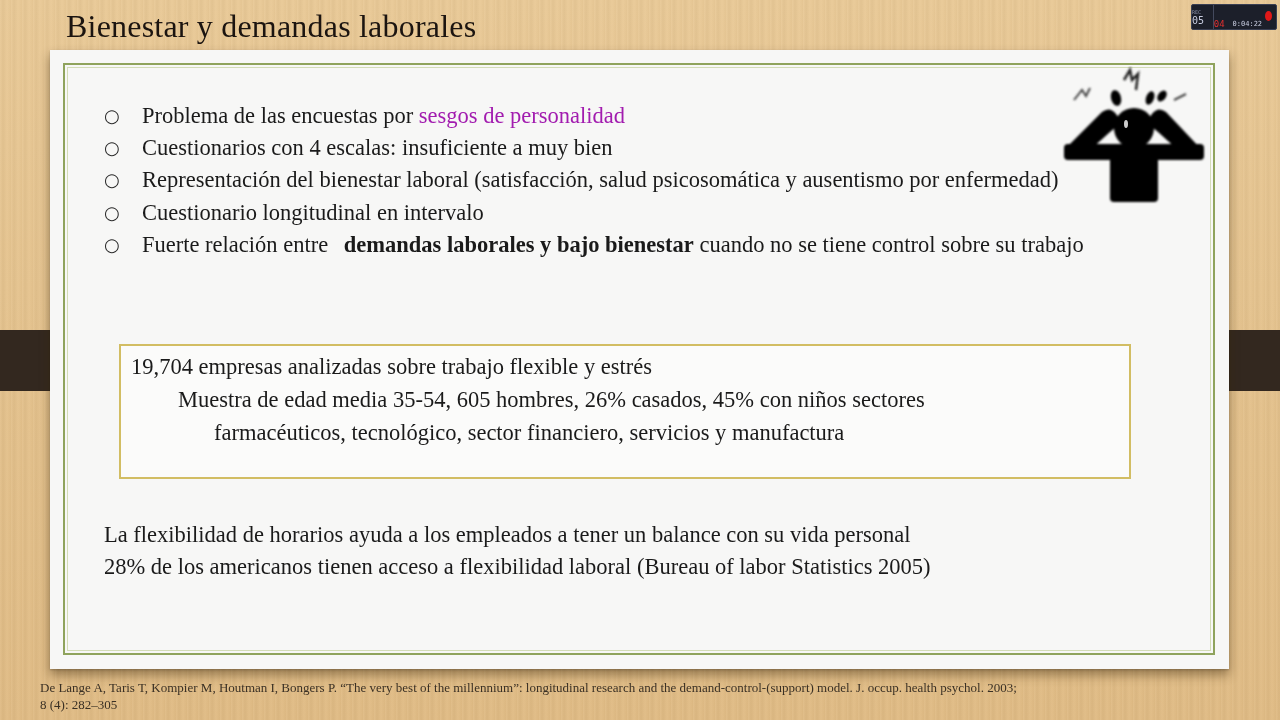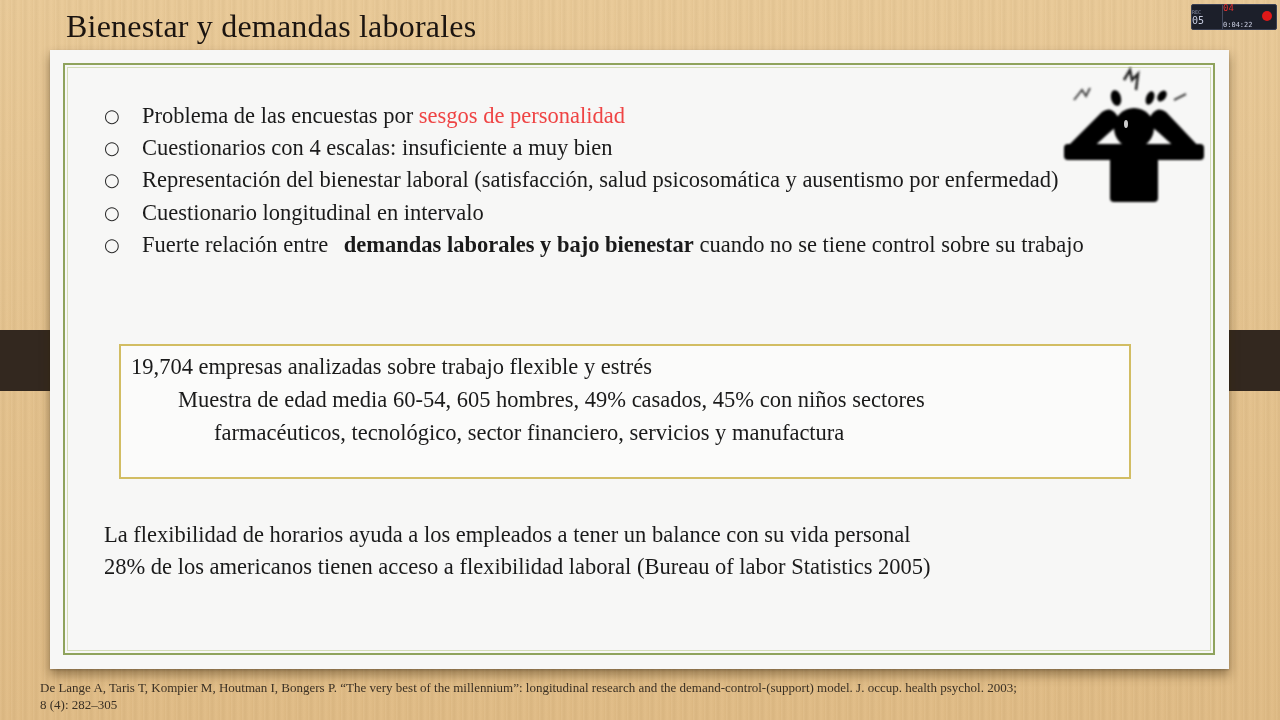--- a/index.html
+++ b/index.html
@@ -19,21 +19,21 @@
     font-size:32px; color:#1b1410; letter-spacing:0.2px;text-align:center;
   }
   .recorder {
     position:absolute; left:1191px; top:4px; width:84px; height:24px;
     background:#1c1f2a; border-radius:2px; border:1px solid #3a3f52;
     display:flex; align-items:stretch; font-family:"DejaVu Sans Mono", monospace;
   }
   .rec-left { width:30px; border-right:1px solid #444a5e; display:flex; flex-direction:column; justify-content:center; }
   .rec-small { font-size:5px; color:#8a90a8; line-height:6px; }
   .rec-num { font-size:10px; color:#c9cde0; line-height:11px; }
-  .rec-mid { flex:1; display:flex; flex-direction:column; justify-content:center; padding-right:3px;gap:8px; }
+  .rec-mid { flex:1; display:flex; flex-direction:row; align-items:flex-end; justify-content:center; padding-right:3px;gap:8px; }
   .rec-red { font-size:9px; color:#e03030; line-height:9px; }
   .rec-time { font-size:7px; color:#c9cde0; line-height:9px; }
   .rec-dot { width:10px; height:10px; border-radius:50%; background:#e01818; margin:6px 4px 0 0; }
 
   .paper {
     position:absolute; left:50px; top:50px; width:1179px; height:619px;
     background:#f7f7f6;
     box-shadow: 0 6px 10px rgba(60,40,10,0.45), 0 1px 2px rgba(0,0,0,0.2);
   }
   .frame {
@@ -51,21 +51,21 @@
   .binder.right { left:1201px; border-radius:4px 0 0 4px; }
 
   .bullets { position:absolute; left:104px; top:100px; width:1020px; }
   .bullet {
     position:relative; padding-left:38px; font-size:22.5px; line-height:32.2px;
   }
   .bullet .mark {
     position:absolute; left:0; top:0; font-size:18px; color:#2a2a2a;
     font-family:"DejaVu Sans", sans-serif;
   }
-  .red { color:#ef4444;margin-top:20px; }
+  .red { color:#a21caf;margin-top:20px; }
   .bold { font-weight:bold;margin-left:10px; }
 
   .stress-icon { position:absolute; left:1062px; top:66px; width:148px; height:140px; }
 
   .box {
     position:absolute; left:119px; top:344px; width:1012px; height:135px;
     border:2px solid #d2bd63; box-sizing:border-box; background:#fbfbfa;
   }
   .box-line { font-size:22.5px; line-height:33px; }
   .box-line.first { position:absolute; left:10px; top:4px; }
@@ -147,21 +147,21 @@
       <path d="M140 84 L104 46 Q96 40 90 48 L84 56 L96 66 L116 84 Z"></path>
       <rect x="2" y="78" width="140" height="16" rx="4"></rect>
       <rect x="48" y="84" width="48" height="52" rx="4"></rect>
     </g>
     <ellipse cx="64" cy="58" rx="2" ry="4" fill="#fff" opacity="0.8"></ellipse>
   </svg>
 </div>
 
 <div class="box">
   <div class="box-line first">19,704 empresas analizadas sobre trabajo flexible y estrés</div>
-  <div class="box-line ind1">Muestra de edad media 60-54, 605 hombres, 49% casados, 45% con niños sectores</div>
+  <div class="box-line ind1">Muestra de edad media 35-54, 605 hombres, 26% casados, 45% con niños sectores</div>
   <div class="box-line ind2">farmacéuticos, tecnológico, sector financiero, servicios y manufactura</div>
 </div>
 
 <div class="para">
   <div>La flexibilidad de horarios ayuda a los empleados a tener un balance con su vida personal</div>
   <div>28% de los americanos tienen acceso a flexibilidad laboral (Bureau of labor Statistics 2005)</div>
 </div>
 
 <div class="citation">
   <div>De Lange A, Taris T, Kompier M, Houtman I, Bongers P. “The very best of the millennium”: longitudinal research and the demand-control-(support) model. J. occup. health psychol. 2003;</div>

